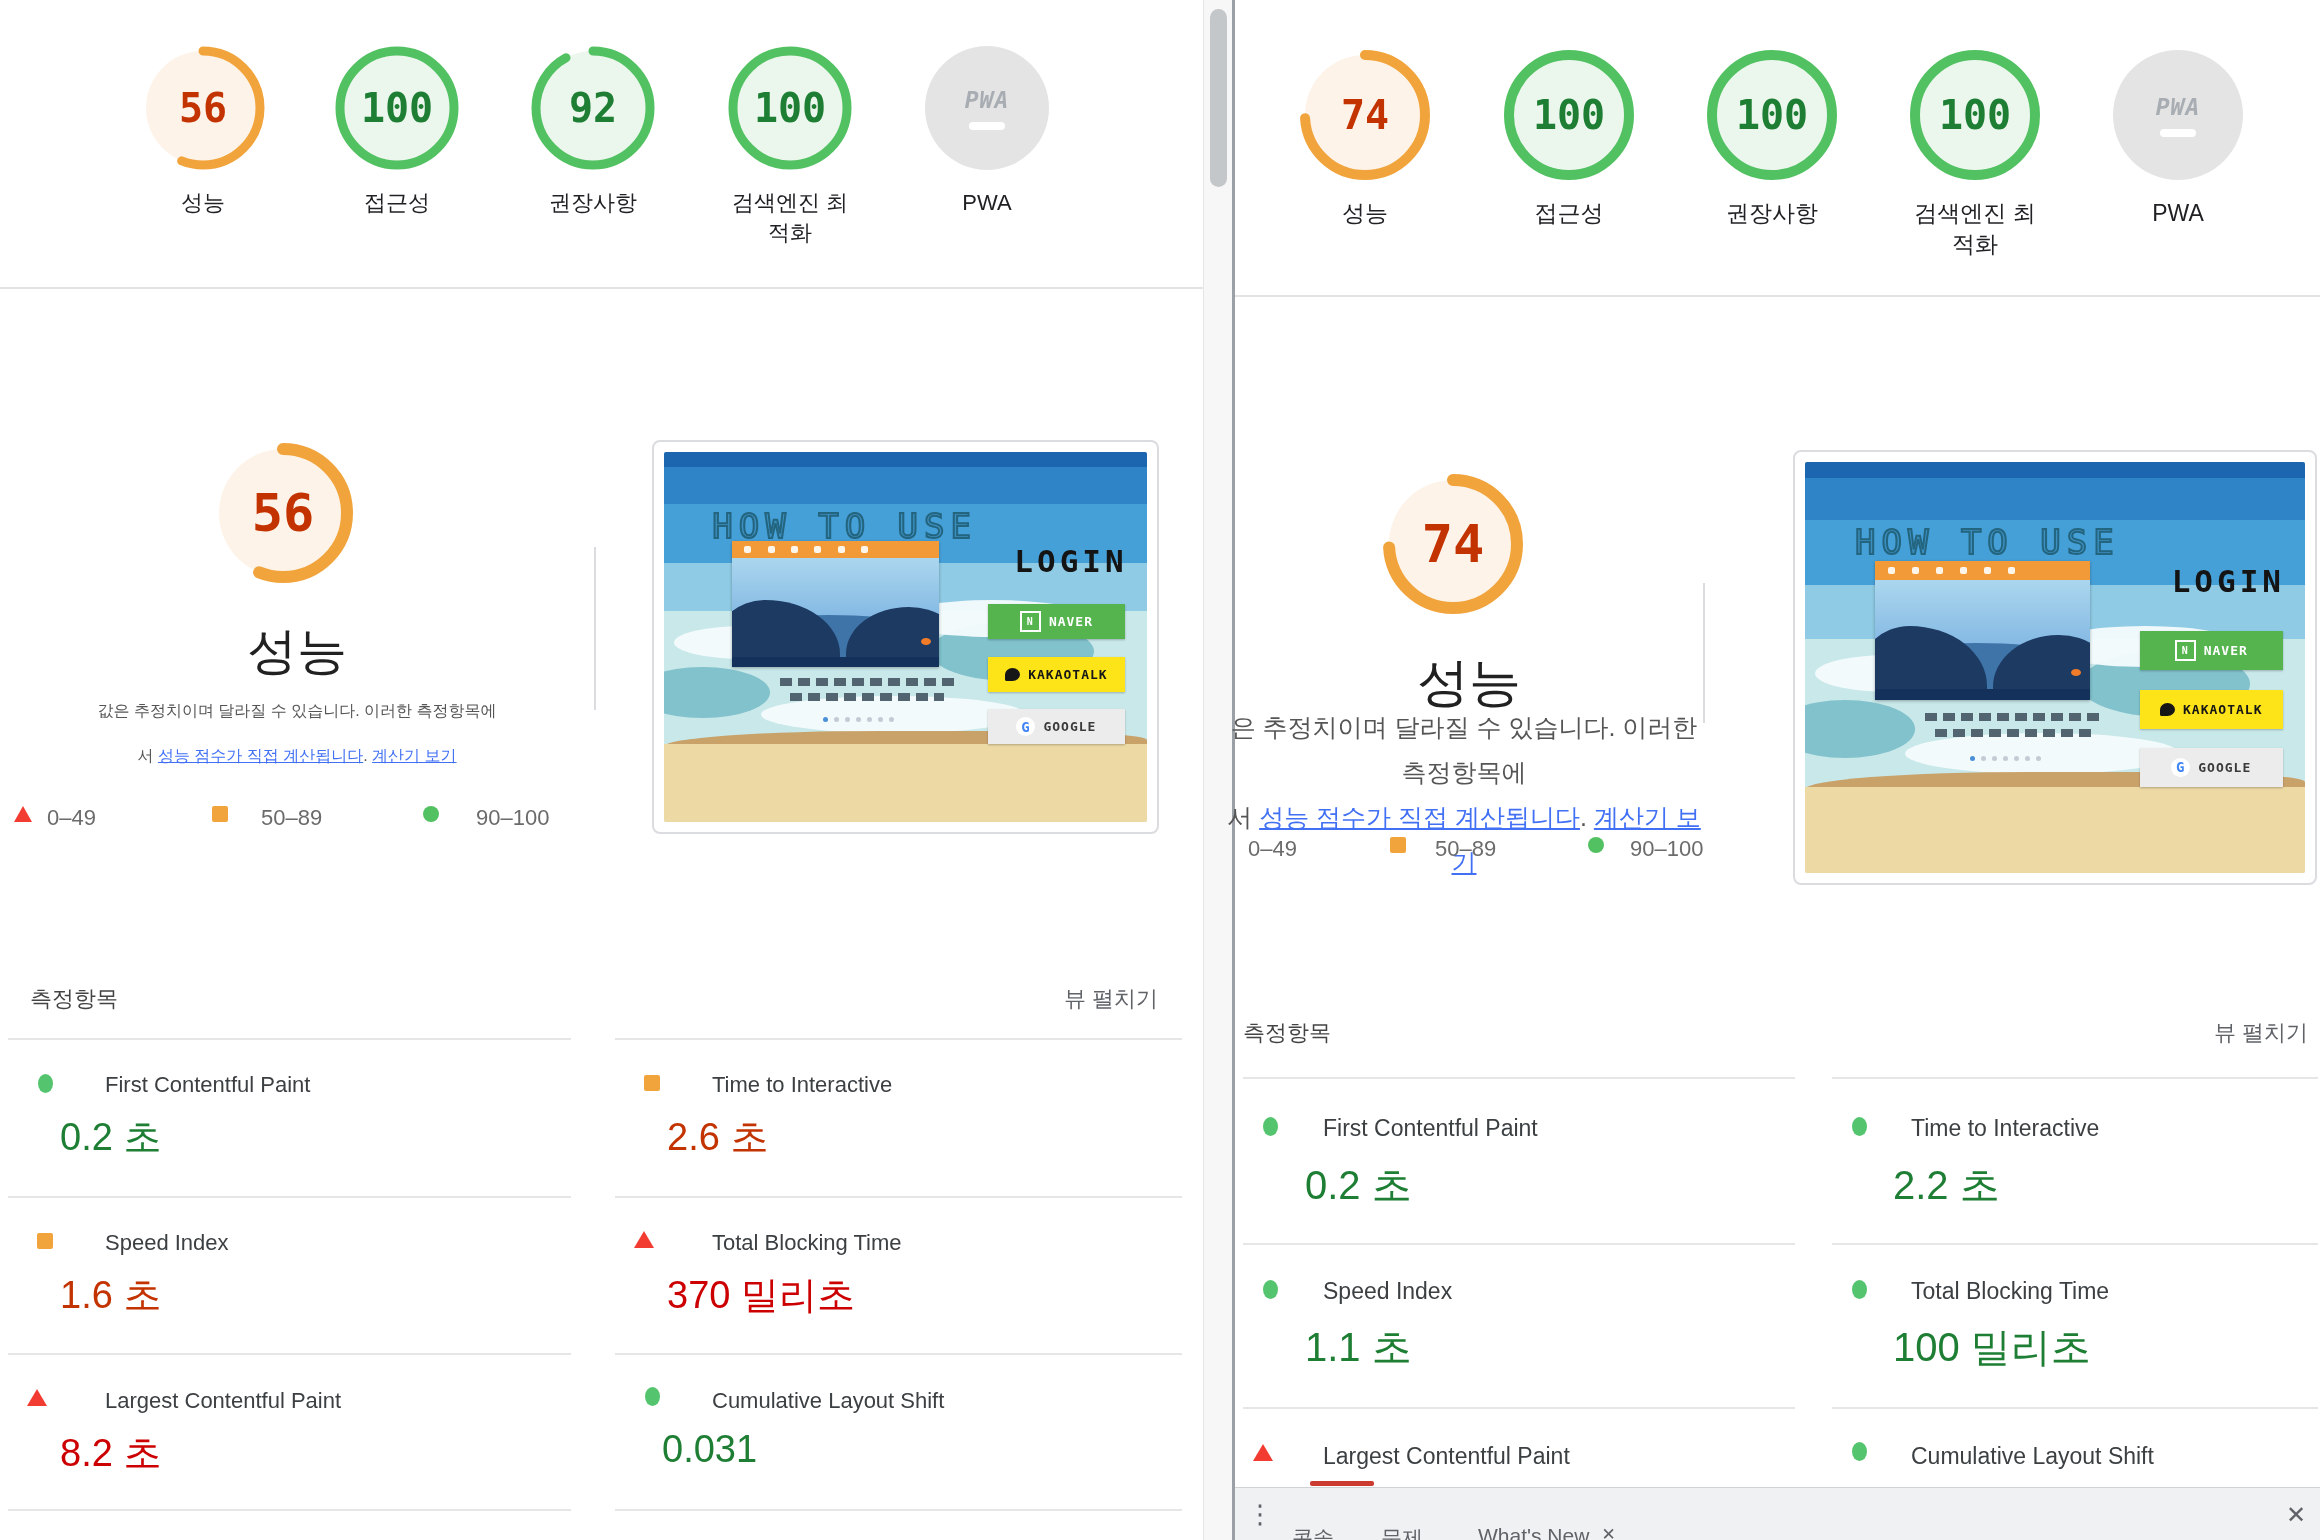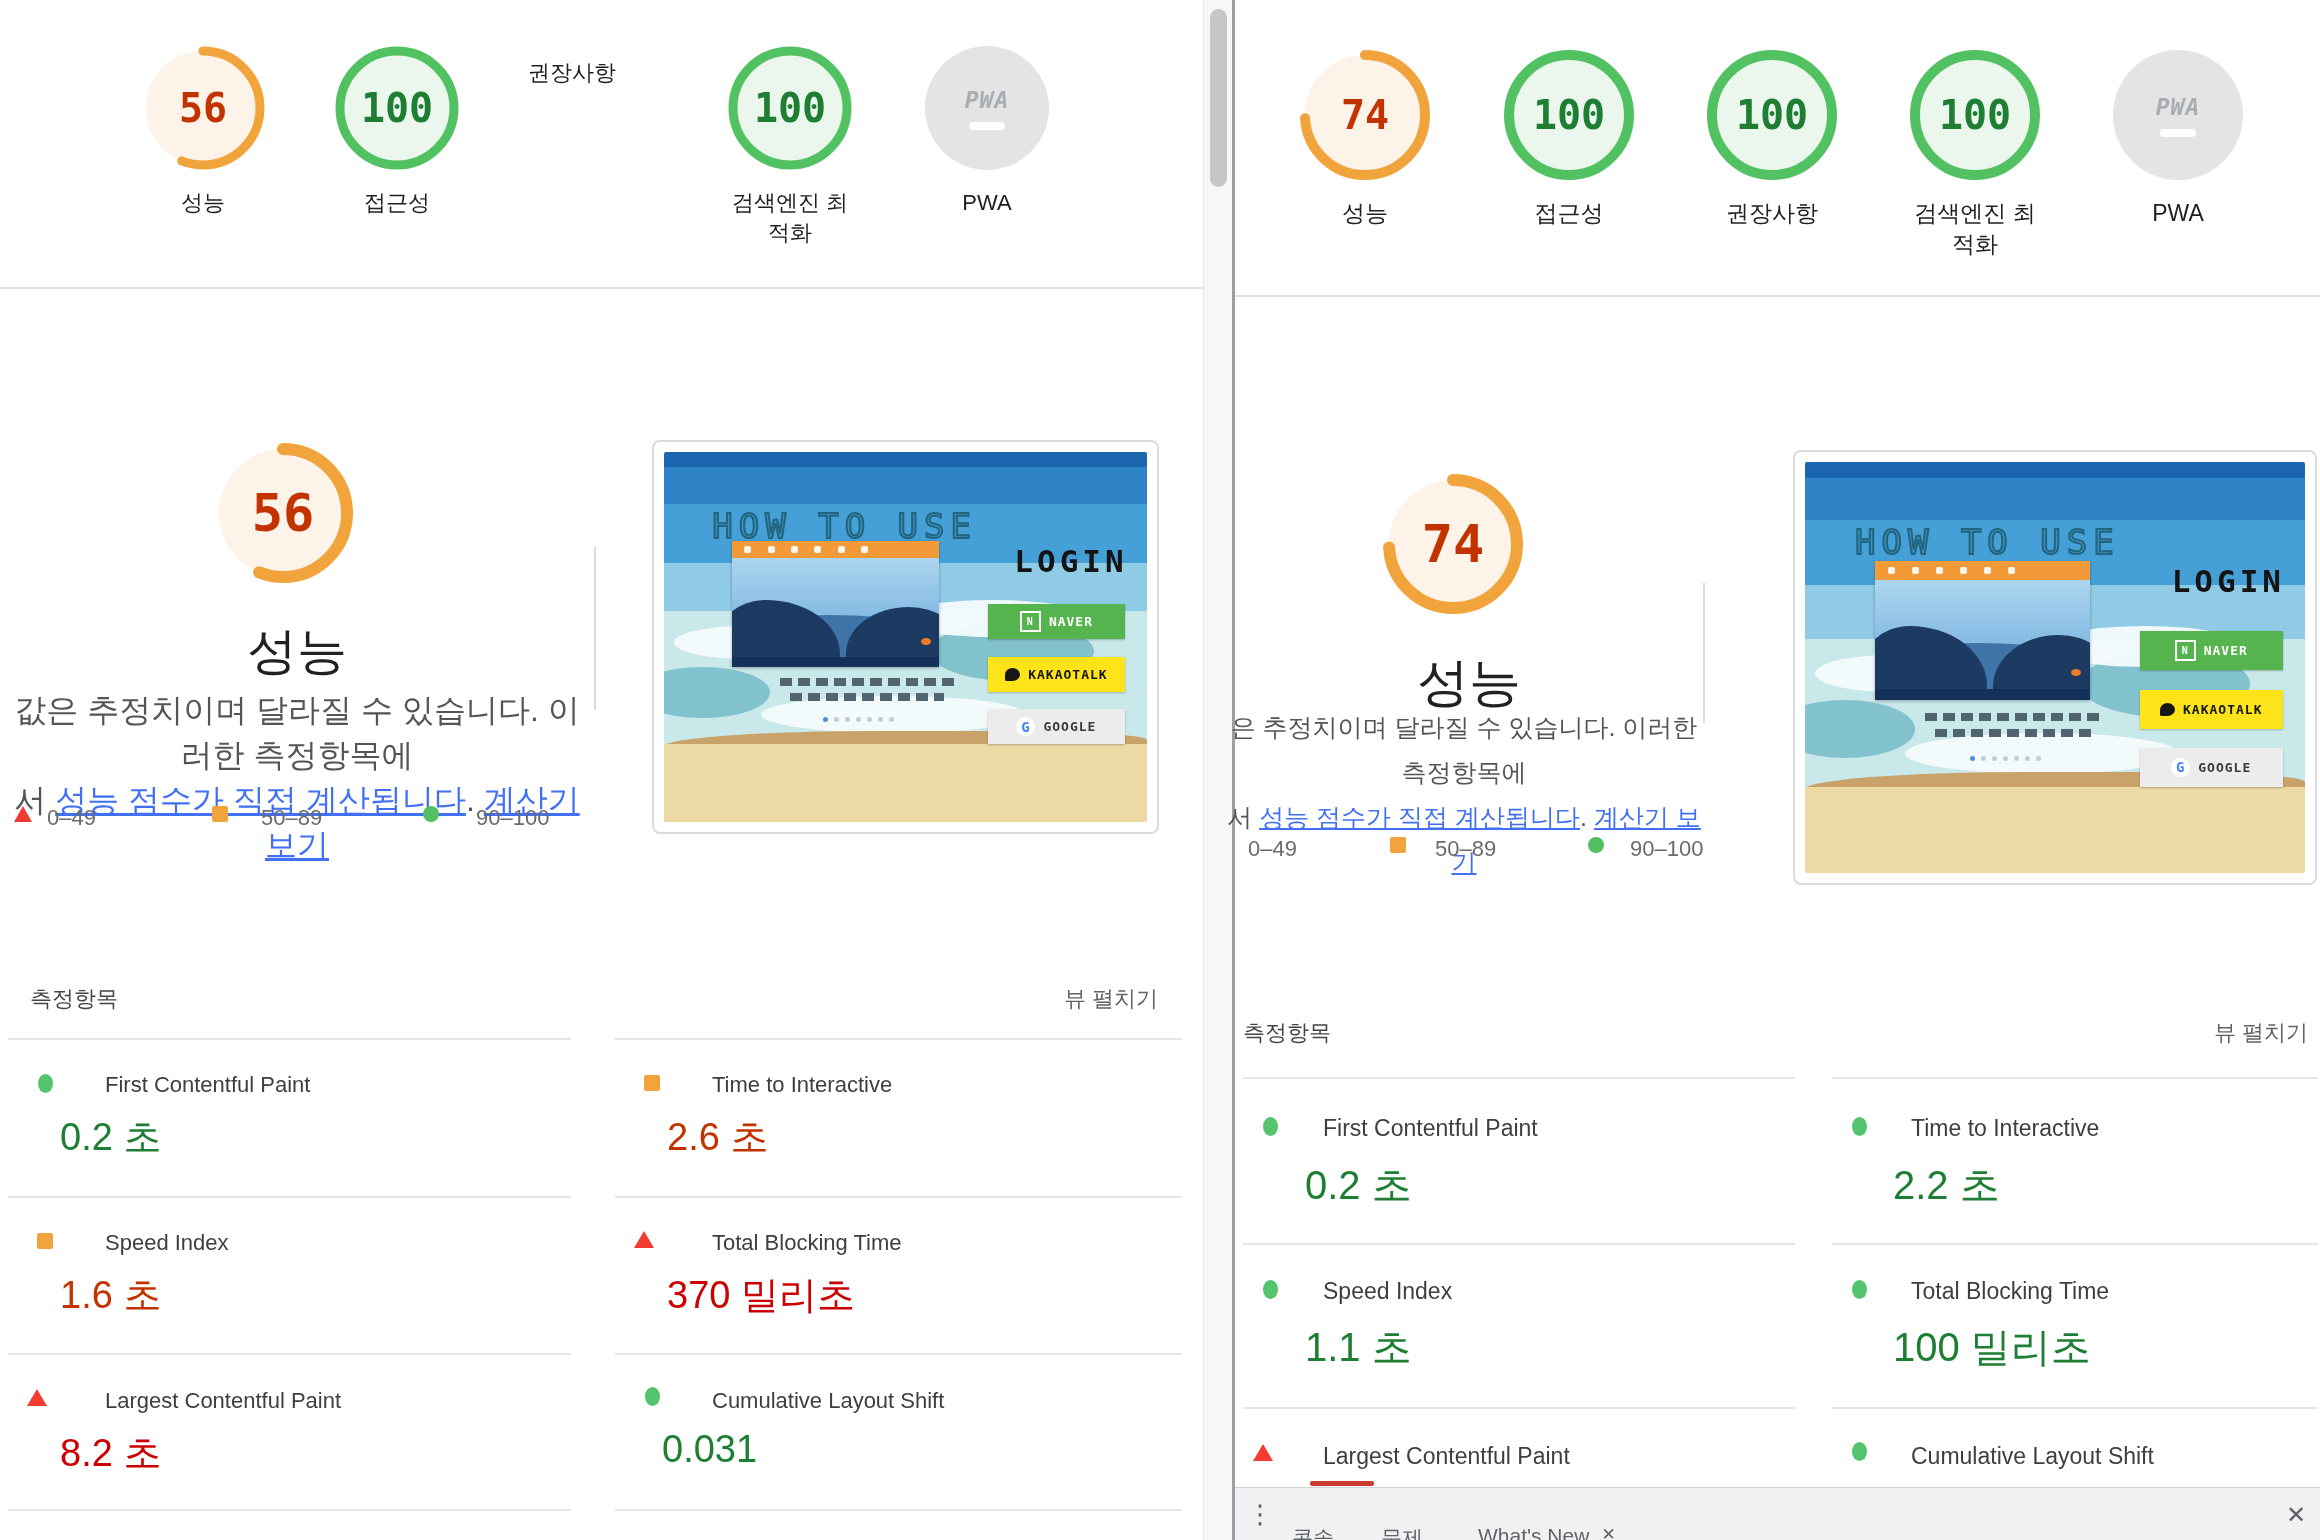--- a/index.html
+++ b/index.html
@@ -34,21 +34,21 @@
   .pwa-inner{position:absolute;inset:0;display:flex;flex-direction:column;align-items:center;justify-content:center;gap:9px;}
   .pwa-txt{font-family:"DejaVu Sans Mono",monospace;font-weight:700;font-size:23px;color:#a8adb3;letter-spacing:1px;font-style:italic;}
   .pwa-dash{width:36px;height:8px;border-radius:4px;background:#fff;}
 
   
   .gauge{position:absolute;}
   .gauge .ringwrap{width:148px;height:148px;}
   .gauge .arc{stroke-width:12px;}
   .gauge .num{font-size:52px;}
   .sec-title{position:absolute;text-align:center;font-size:50px;font-weight:400;color:#212121;}
-  .gdesc{position:absolute;text-align:center;font-size:32px;line-height:45px;color:#555;}
+  .gdesc{position:absolute;text-align:center;font-size:16px;line-height:45px;color:#555;}
   .p-right .gdesc{font-size:25px;}
   .lnk{color:#4170f4;text-decoration:underline;cursor:pointer;}
   .legend-tx{position:absolute;font-size:22px;color:#6b6b6b;}
   .lg-tri{position:absolute;width:0;height:0;border-left:9px solid transparent;border-right:9px solid transparent;border-bottom:16px solid #f23c32;}
   .lg-sq{position:absolute;width:16px;height:16px;background:#f2a43c;border-radius:2px;}
   .lg-dot{position:absolute;width:16px;height:16px;background:#52c162;border-radius:50%;}
   .mini-div{position:absolute;width:2px;background:#dadce0;}
 
   
   .thumb{position:absolute;background:#fff;border:2px solid #dadce0;border-radius:8px;}
@@ -129,20 +129,25 @@
   </div>
   <div class="score s130 pass" style="left:332px;top:43px">
     <div class="ringwrap"><svg viewBox="0 0 130 130" width="130" height="130">
       <circle class="ring-bg" cx="65" cy="65" r="57"></circle>
       <circle class="arc" cx="65" cy="65" r="57" transform="rotate(-90 65 65)" stroke-dasharray="358.1 358.1"></circle>
         </svg>
       <div class="num">100</div></div>
     <div class="lbl">접근성</div>
   </div>
   <div class="score s130 pass" style="left:528px;top:43px">
+    <div class="ringwrap"><svg viewBox="0 0 130 130" width="130" height="130">
+      <circle class="ring-bg" cx="65" cy="65" r="57"></circle>
+      <circle class="arc" cx="65" cy="65" r="57" transform="rotate(-90 65 65)" stroke-dasharray="329.5 358.1"></circle>
+        </svg>
+      <div class="num">92</div></div>
     <div class="lbl">권장사항</div>
   </div>
   <div class="score s130 pass" style="left:725px;top:43px;width:130px">
     <div class="ringwrap"><svg viewBox="0 0 130 130" width="130" height="130">
       <circle class="ring-bg" cx="65" cy="65" r="57"></circle>
       <circle class="arc" cx="65" cy="65" r="57" transform="rotate(-90 65 65)" stroke-dasharray="358.1 358.1"></circle>
         </svg>
       <div class="num">100</div></div>
     <div class="lbl">검색엔진 최적화</div>
   </div>

